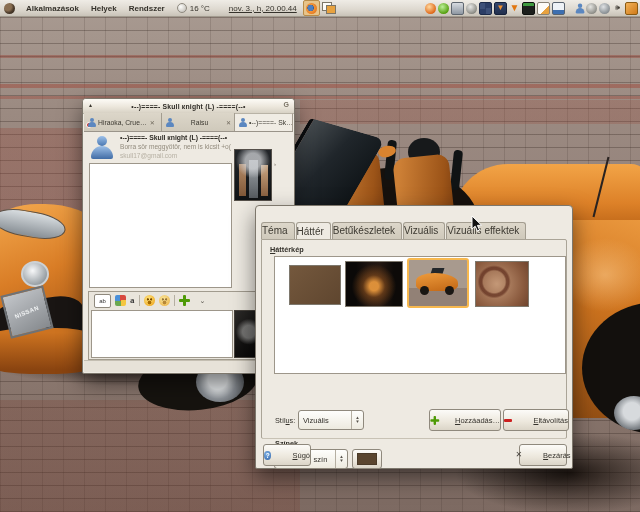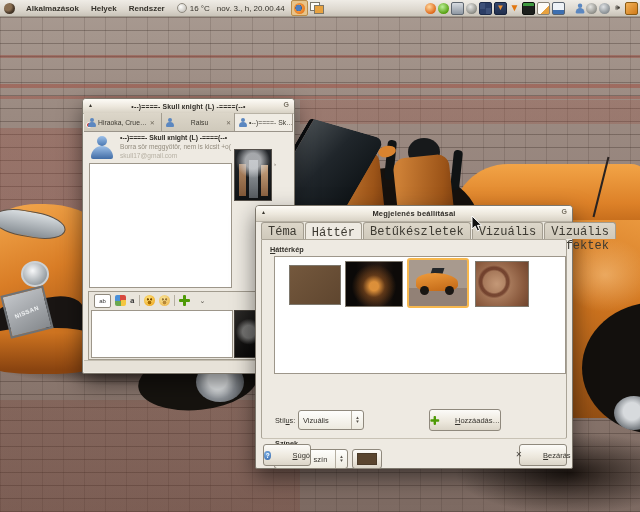--- a/index.html
+++ b/index.html
@@ -40,21 +40,21 @@
   u{text-decoration:underline;}
   
   .panel{position:absolute;left:0;top:0;width:640px;height:16px;z-index:50;
     background:linear-gradient(180deg,#efece6 0%,#ddd8cf 60%,#c9c3b8 100%);
     border-bottom:1px solid #a19a8e;display:flex;align-items:center;font-size:8px;color:#35322b;}
   .panel .logo{width:11px;height:11px;margin:0 5px 0 4px;border-radius:50%;
     background:radial-gradient(circle at 35% 35%,#8a6f52 0 35%,#4a3a2a 60%,#2d241b 100%);}
   .pmenu{padding:2px 6px;font-weight:bold;}
   .weather{display:flex;align-items:center;gap:3px;margin-left:6px;}
   .weather .wicon{width:8px;height:8px;border-radius:50%;background:radial-gradient(circle at 35% 35%,#fdfdfb,#b9b5ad);border:1px solid #8f8a80;}
-  .clock{margin-left:7px;}
+  .clock{margin-left:19px;text-decoration:underline;}
   .launch{display:flex;margin-left:6px;gap:1px;}
   .launch .lbox{width:15px;height:14px;border-radius:2px;display:flex;align-items:center;justify-content:center;}
   .lbox.hl{background:#e8c48a;border:1px solid #b98d4a;}
   .ffx{width:11px;height:11px;border-radius:50%;background:radial-gradient(circle at 42% 45%,#4d7fc0 0 30%,#2b5a97 34%,#f1943a 40%,#e4761b 75%,#b4510d 100%);}
   .winicon{position:relative;width:12px;height:10px;}
   .winicon::before{content:"";position:absolute;left:0;top:0;width:8px;height:7px;background:#fdfcf9;border:1px solid #7c7668;}
   .winicon::after{content:"";position:absolute;left:4px;top:3px;width:8px;height:7px;background:#e8a23f;border:1px solid #7c7668;}
   .tray{position:absolute;right:2px;top:1px;display:flex;align-items:center;gap:2px;height:14px;}
   .ticon{width:11px;height:11px;border-radius:2px;}
   .tgap{width:6px;}
@@ -149,22 +149,22 @@
   .tb-chev{font-size:7px;color:#55514a;margin-left:6px;}
   .chat-input{position:absolute;left:2px;top:18px;width:140px;height:46px;}
   .own-icon{position:absolute;left:145px;top:18px;width:23px;height:46px;border:1px solid #45403a;
     background:radial-gradient(circle at 60% 45%,rgba(190,190,188,.55) 0 22%,rgba(190,190,188,0) 45%),
       linear-gradient(135deg,#2c2a28 0%,#121110 60%,#060606 100%);}
   .chat-status{position:absolute;left:1px;top:261px;width:209px;height:11px;border-top:1px solid #c4beb1;background:#e7e2d8;}
   
   #dialog{left:255px;top:205px;width:316px;height:262px;z-index:20;}
   #dialog .titlebar{height:15px;}
   .dtabs{position:absolute;left:5px;top:16px;height:17px;display:flex;}
-  .dtab{padding:2px 6px 0 6px;font-size:12px;color:#3c3931;border:1px solid #a39d90;border-bottom:none;
-    border-radius:3px 3px 0 0;background:linear-gradient(180deg,#ddd7ca,#cfc9bb);margin-right:1px;font-family:Liberation Mono, monospace;}
+  .dtab{padding:2px 6px 0 0;font-size:10px;color:#3c3931;border:1px solid #a39d90;border-bottom:none;
+    border-radius:3px 3px 0 0;background:linear-gradient(180deg,#ddd7ca,#cfc9bb);margin-right:1px;}
   .dtab.active{background:#eeeae2;padding-top:3px;position:relative;z-index:2;}
   .dframe{position:absolute;left:5px;top:33px;width:304px;height:198px;border:1px solid #aaa497;border-radius:0 2px 2px 2px;background:#eeeae2;}
   .sect-label{position:absolute;font-size:7.3px;font-weight:bold;color:#33302a;}
   .wplist{position:absolute;left:12px;top:16px;width:290px;height:116px;}
   .thumb{position:absolute;border:1px solid #7e786d;}
   .thumb.brown{left:14px;top:8px;width:50px;height:38px;background:linear-gradient(135deg,#74583d,#5f462f);}
   .thumb.hall{left:70px;top:4px;width:56px;height:44px;
     background:radial-gradient(circle at 50% 55%,rgba(230,150,60,.95) 0 12%,rgba(140,80,30,.6) 30%,rgba(20,12,8,0) 60%),
       linear-gradient(90deg,#0b0908 0 18%,#1d1410 40%,#241812 60%,#0d0a08 85%);}
   .thumb.sel-ring{left:132px;top:1px;width:58px;height:46px;border:2px solid #f7b84e;border-radius:3px;
@@ -275,25 +275,20 @@
         <span class="tb-plus"></span>
         <span class="tb-chev">⌄</span>
       </div>
       <div class="chat-input white-panel"></div>
       <div class="own-icon"></div>
     </div>
     <div class="chat-status"></div>
   </div>
 
   <div class="win" id="dialog">
-    <div class="titlebar">
-      <span class="shade-glyph">▴</span>
-      <span class="ttext">Megjelenés beállításai</span>
-      <span class="menu-glyph">G</span>
-    </div>
     <div class="dtabs">
       <div class="dtab">Téma</div>
       <div class="dtab active">Háttér</div>
       <div class="dtab">Betűkészletek</div>
       <div class="dtab">Vizuális</div>
       <div class="dtab">Vizuális effektek</div>
     </div>
     <div class="dframe">
       <div class="sect-label" style="left:8px;top:5px;"><u>H</u>áttérkép</div>
       <div class="wplist white-panel">
@@ -311,20 +306,24 @@
       <div class="combo combo-style">
         <span class="cv">Vizuális</span>
         <span class="spin">
             <span>▲</span>
             <span>▼</span>
           </span>
       </div>
       <div class="btn btn-add">
         <span class="tb-plus" style="transform:scale(.8);"></span>
         <span><u>H</u>ozzáadás…</span>
+      </div>
+      <div class="btn btn-remove">
+        <span class="minus-icon"></span>
+        <span><u>E</u>ltávolítás</span>
       </div>
       <div class="sect-label colors-label">S<u>z</u>ínek</div>
       <div class="combo combo-color">
         <span class="cv">Homogén szín</span>
         <span class="spin">
             <span>▲</span>
             <span>▼</span>
           </span>
       </div>
       <div class="btn swatch-btn">

